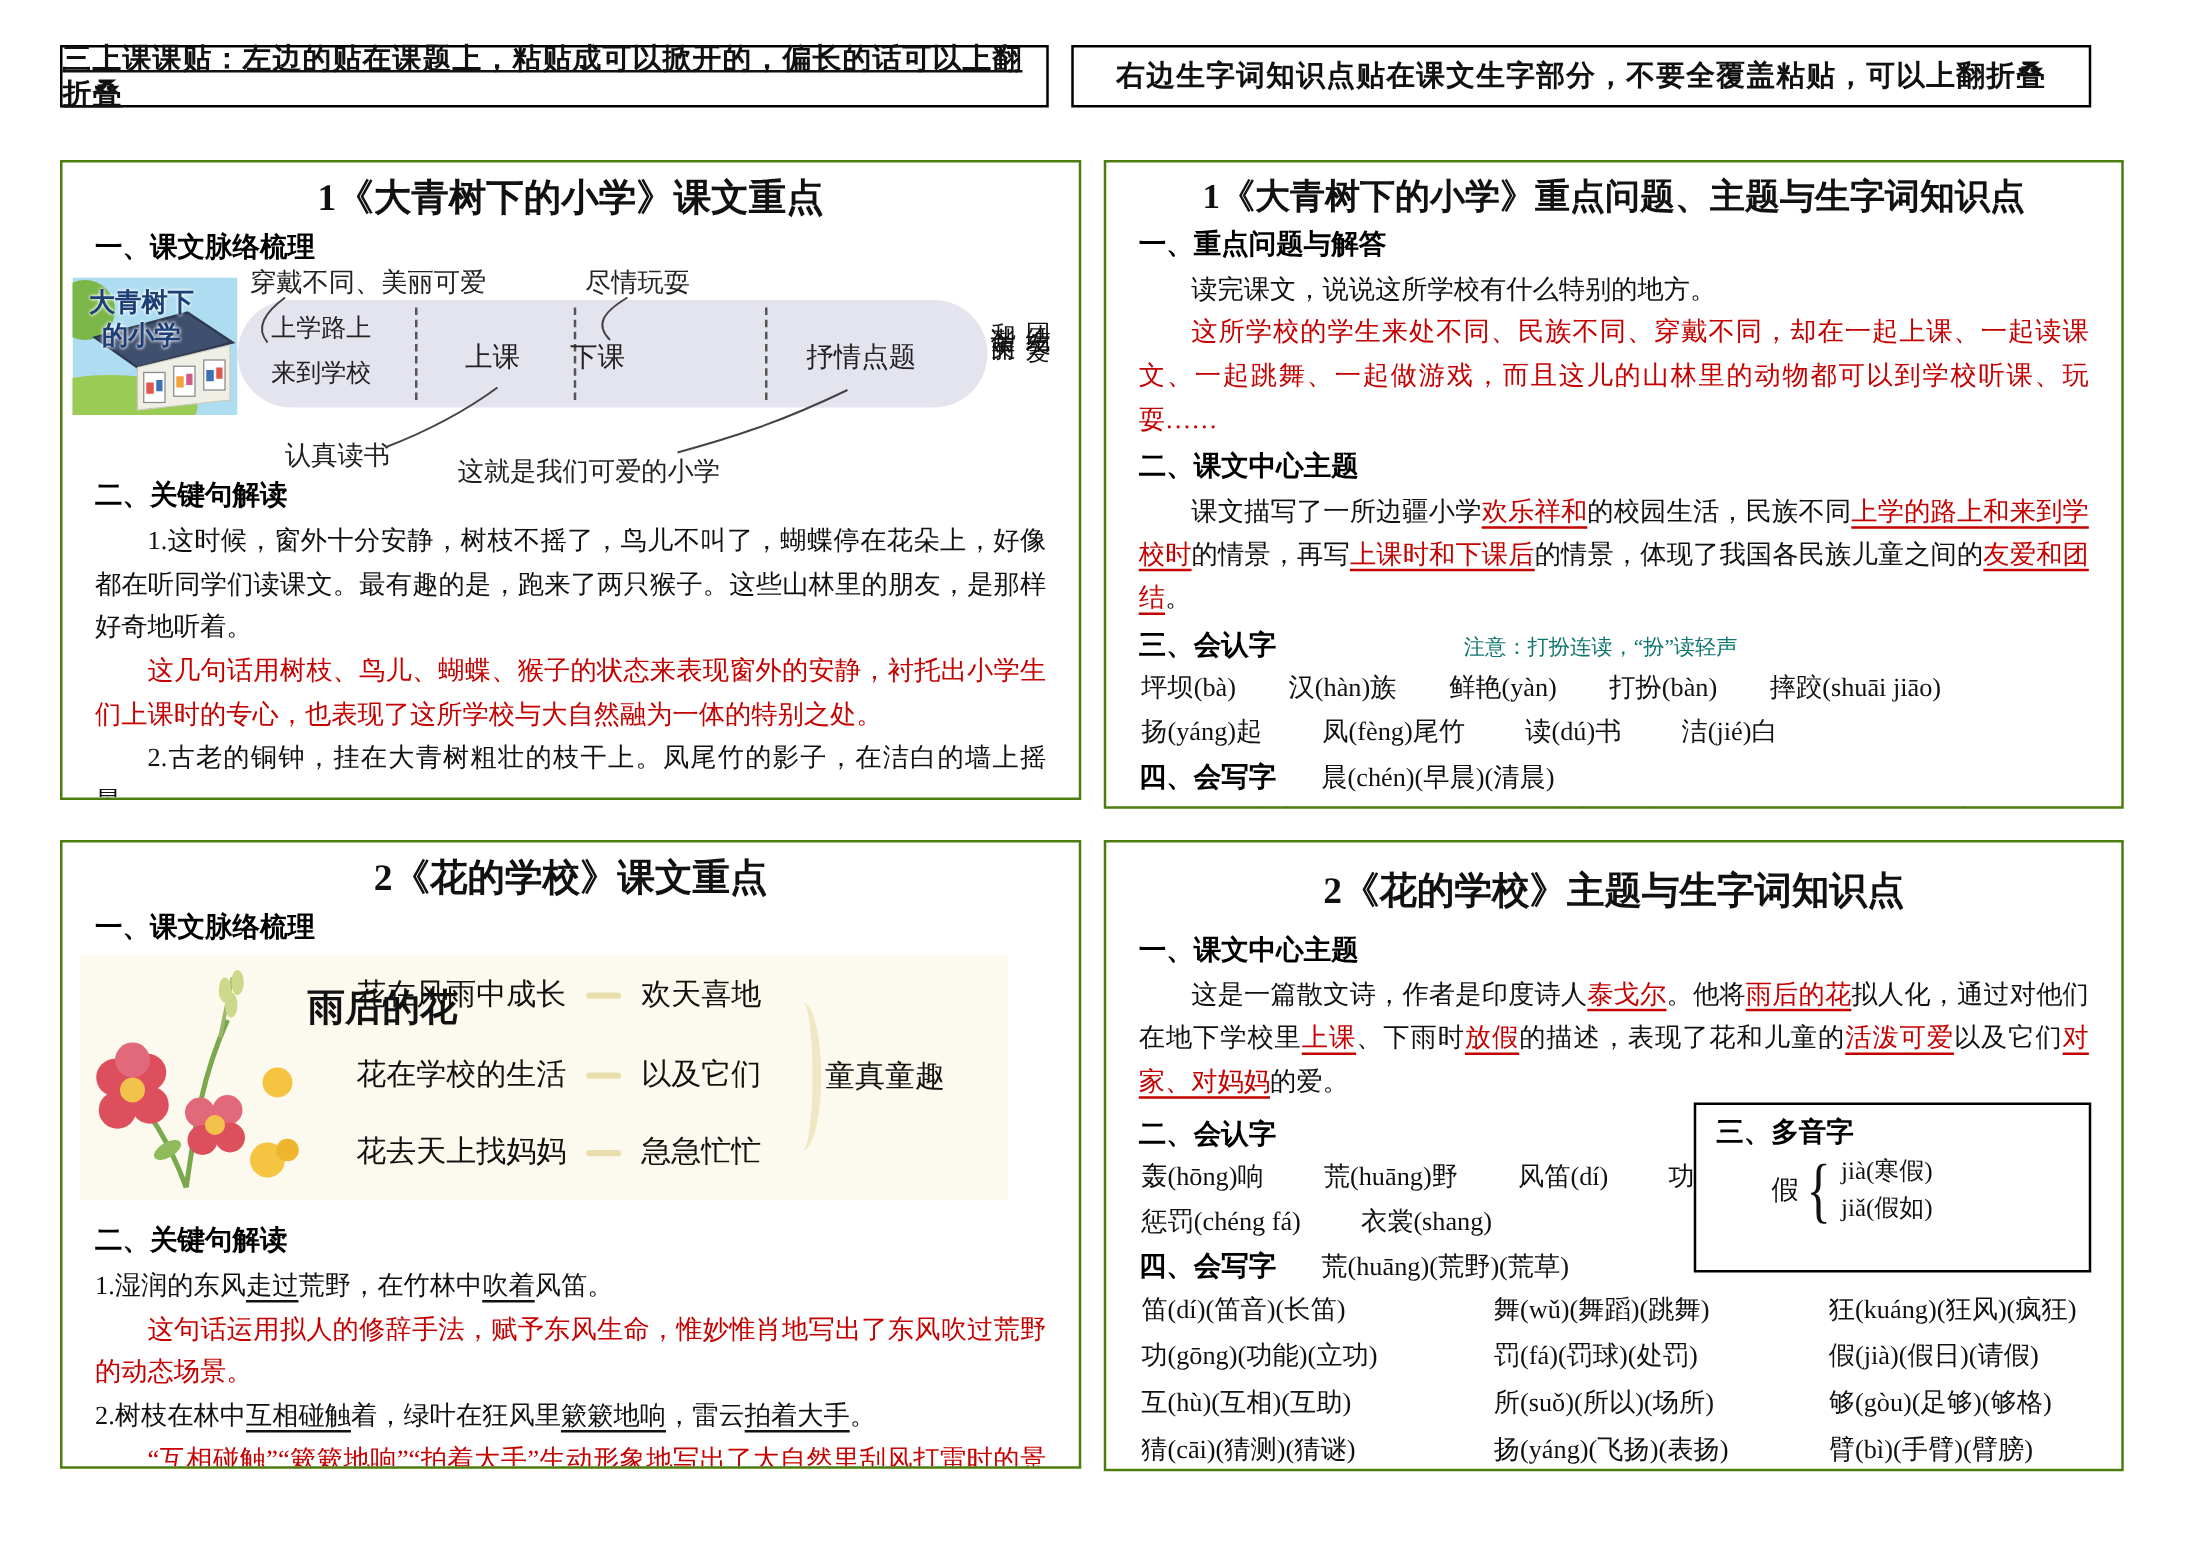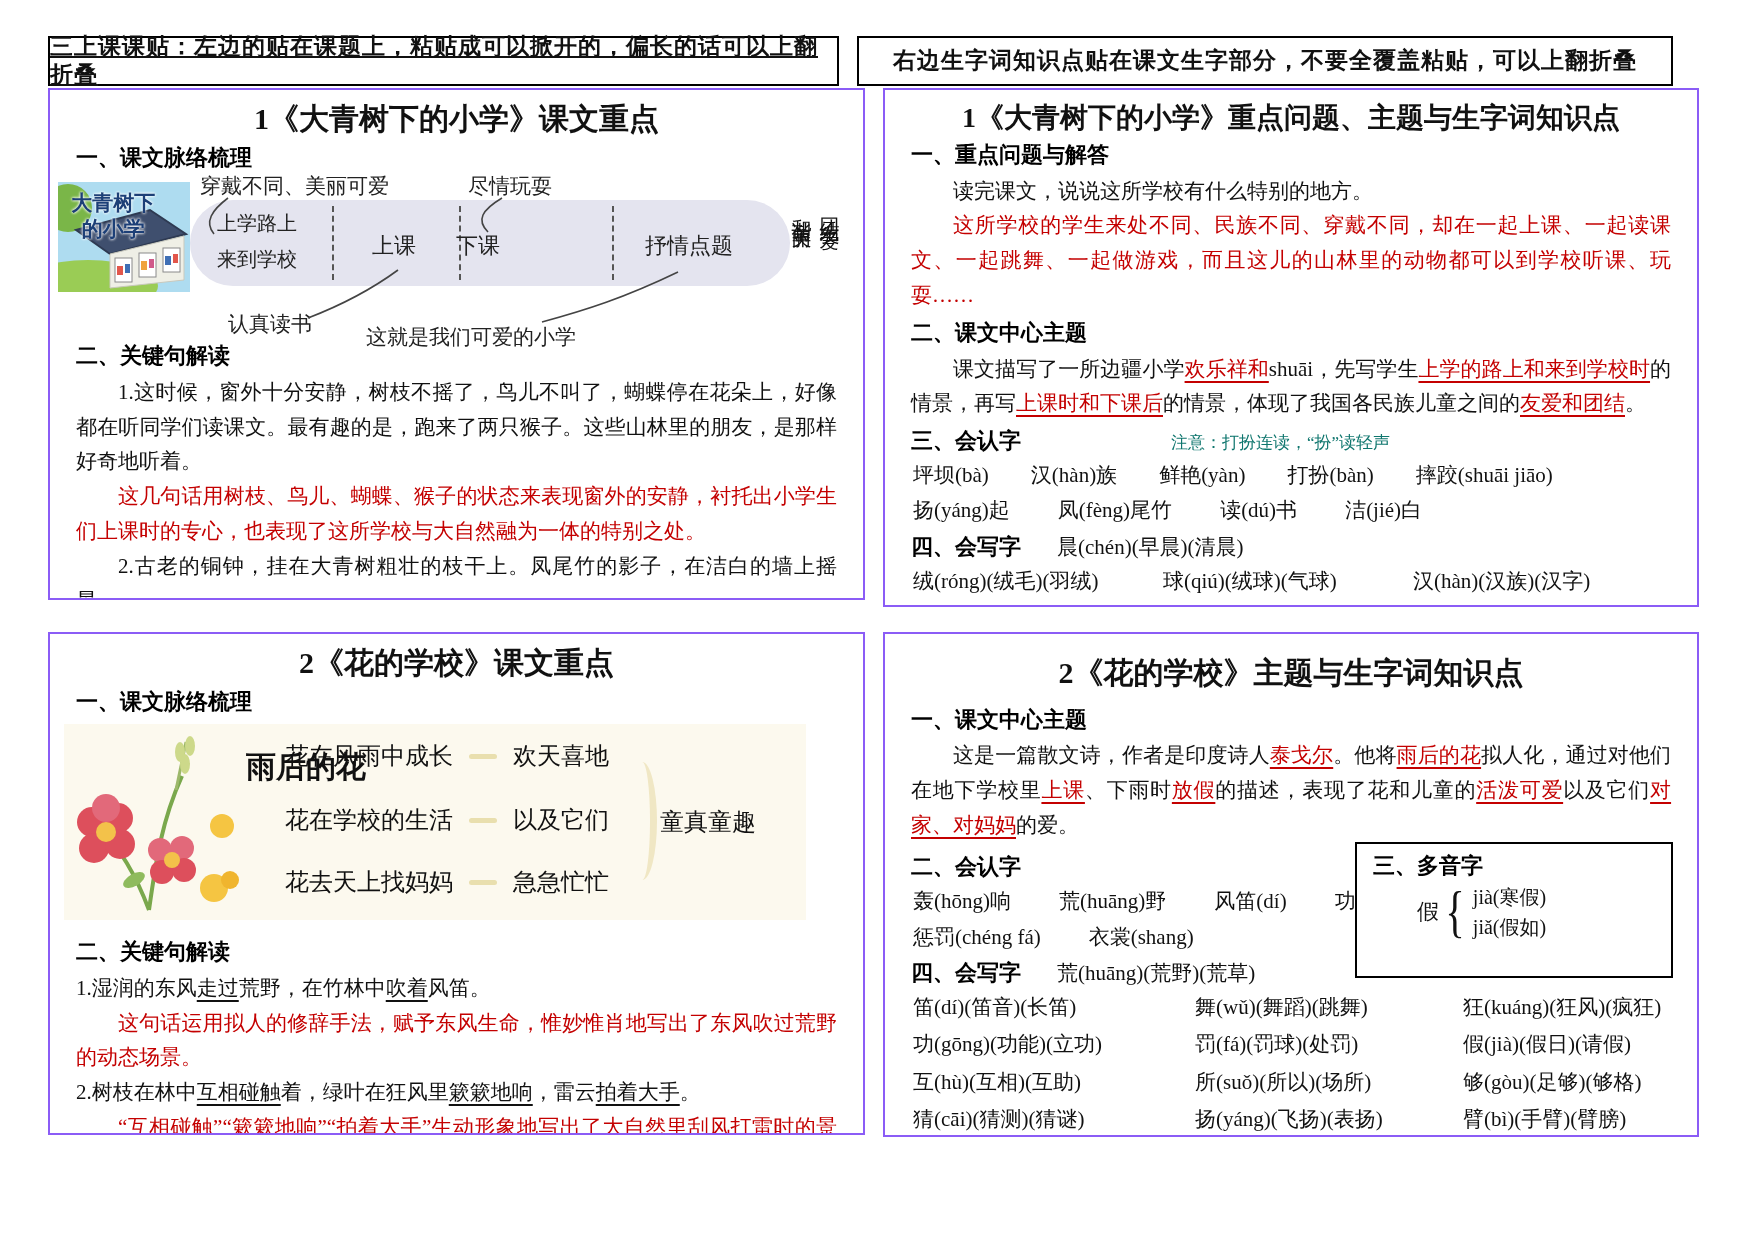--- a/index.html
+++ b/index.html
@@ -1,22 +1,22 @@
 <!DOCTYPE html>
 <html><head>
 <meta charset="utf-8">
 <style>
   html,body{margin:0;padding:0;background:#fff;}
   body{width:1754px;height:1240px;position:relative;font-family:"Liberation Serif",serif;color:#111;}
   .note{position:absolute;border:2px solid #000;display:flex;align-items:center;justify-content:center;
         font:600 23px/1.2 "Liberation Serif",serif;letter-spacing:1px;}
   .note-left{left:48px;top:36px;width:787px;height:46px;text-decoration:underline;}
   .note-right{left:857px;top:36px;width:812px;height:46px;}
-  .box{position:absolute;border:2px solid #8b5cf6;background:#fff;box-sizing:border-box;
-       padding:4px 26px;overflow:hidden;}
+  .box{position:absolute;border:2px solid #4d7c0f;background:#fff;box-sizing:border-box;
+       padding:4px 26px;overflow:hidden;margin-top:40px;}
   .box1{left:48px;top:88px;width:817px;height:512px;}
   .box2{left:883px;top:88px;width:816px;height:519px;}
   .box3{left:48px;top:632px;width:817px;height:503px;}
   .box4{left:883px;top:632px;width:816px;height:505px;}
   .btitle{text-align:center;font:600 30px/1.25 "Liberation Serif",serif;margin:6px 0 4px;}
   .btitle.small{font-size:28px;}
   .heading{font:bold 22px/1.3 "Liberation Sans",sans-serif;margin:6px 0 4px;color:#000;}
   .para{font:21px/1.66 "Liberation Serif",serif;margin:0;text-align:justify;}
   .indent{text-indent:2em;}
   .red{color:#c40000;}
@@ -146,21 +146,21 @@
 
   </section>
 
   <section class="box box2">
     <h2 class="btitle small">1《大青树下的小学》重点问题、主题与生字词知识点</h2>
     <h3 class="heading">一、重点问题与解答</h3>
     <p class="para indent">读完课文，说说这所学校有什么特别的地方。</p>
     <p class="para indent red">这所学校的学生来处不同、民族不同、穿戴不同，却在一起上课、一起读课文、一起跳舞、一起做游戏，而且这儿的山林里的动物都可以到学校听课、玩耍……</p>
 
     <h3 class="heading">二、课文中心主题</h3>
-    <p class="para indent"><span class="seg">课文描写了一所边疆小学</span><span class="seg ured">欢乐祥和</span><span class="seg">shuāi，先写学生</span><span class="seg ured">上学的路上和来到学校时</span><span class="seg">的情景，再写</span><span class="seg ured">上课时和下课后</span><span class="seg">的情景，体现了我国各民族儿童之间的</span><span class="seg ured">友爱和团结</span><span class="seg">。</span></p>
+    <p class="para indent"><span class="seg">课文描写了一所边疆小学</span><span class="seg ured">欢乐祥和</span><span class="seg">的校园生活，民族不同</span><span class="seg ured">上学的路上和来到学校时</span><span class="seg">的情景，再写</span><span class="seg ured">上课时和下课后</span><span class="seg">的情景，体现了我国各民族儿童之间的</span><span class="seg ured">友爱和团结</span><span class="seg">。</span></p>
 
     <div class="h-row">
       <h3 class="heading" style="margin:0">三、会认字</h3>
       <span class="note-red">注意：打扮连读，“扮”读轻声</span>
     </div>
     <div class="wrow g42">
       <span>坪坝(bà)</span>
         <span>汉(hàn)族</span>
         <span>鲜艳(yàn)</span>
         <span>打扮(bàn)</span>

